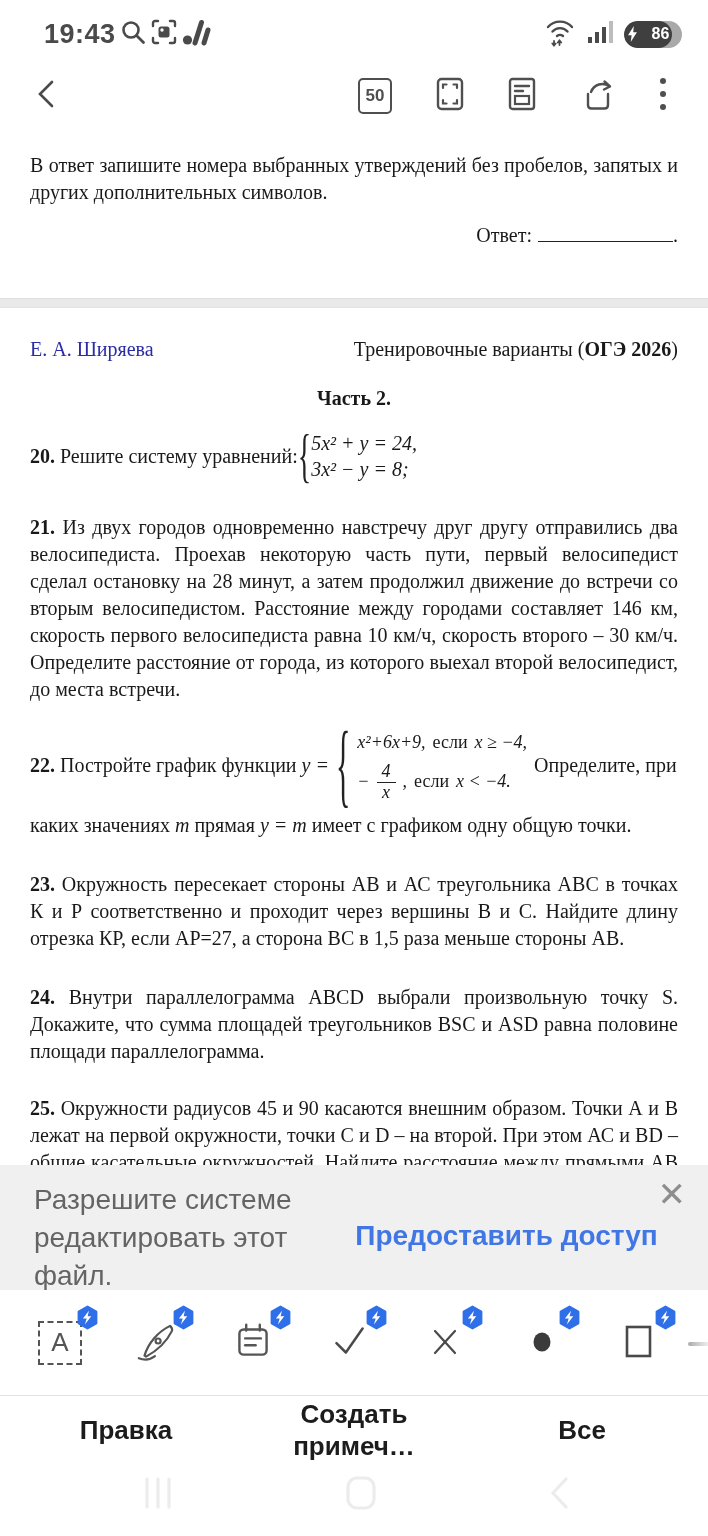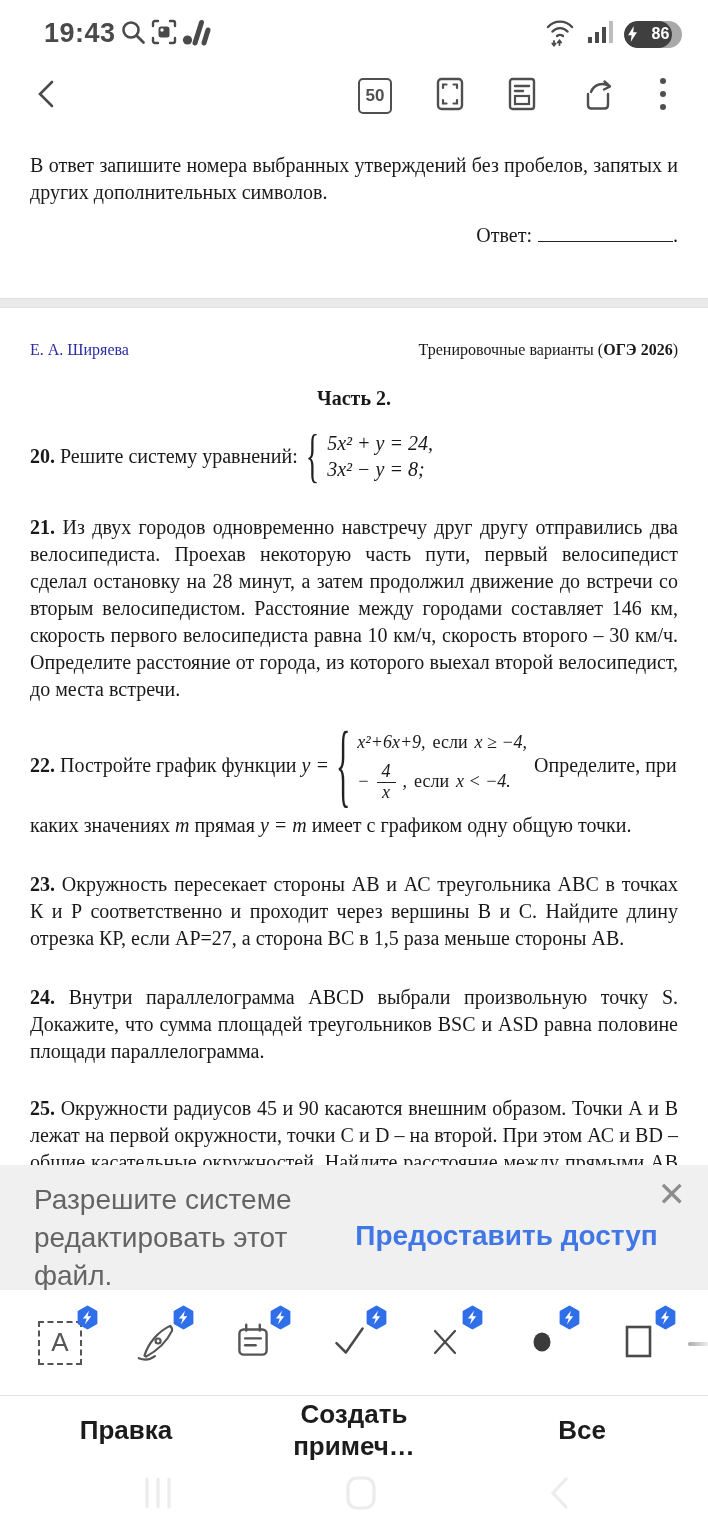--- a/index.html
+++ b/index.html
@@ -1,47 +1,47 @@
 <!DOCTYPE html>
 <html><head>
 <meta charset="utf-8">
 <style>
   * { margin:0; padding:0; box-sizing:border-box; }
   html,body { width:708px; height:1536px; background:#fff; overflow:hidden;
     font-family:"Liberation Sans", sans-serif; }
 
   
   #status { height:62px; display:flex; align-items:center; justify-content:space-between; padding:6px 26px 0 44px; }
-  .st-left { display:flex; gap:3px; }
+  .st-left { display:flex; align-items:center; gap:3px; }
   .st-right { display:flex; align-items:center; gap:8px; }
   .time { font-size:27px; font-weight:bold; color:#4a4a4a; letter-spacing:0.5px; }
   .battery { width:58px; height:27px; border-radius:14px; background:#a9a9a9; overflow:hidden; display:flex; }
   .battery-fill { width:48px; height:100%; background:#3f3f3f; border-radius:14px; display:flex; align-items:center; justify-content:center; gap:14px; }
   .battery-fill span { color:#fff; font-size:16px; font-weight:bold; }
 
   
   #apptoolbar { height:68px; display:flex; align-items:center; justify-content:space-between; padding:0 40px 0 30px; }
   .tb-right { display:flex; align-items:center; gap:44px; }
   .pagebox { min-width:34px; height:36px; border:2.5px solid #4f4f4f; border-radius:5px; display:flex; align-items:center; justify-content:center; padding:0 3px; }
   .pagebox span { font-size:17px; font-weight:bold; color:#4f4f4f; }
 
   
   .doc { font-family:"Liberation Serif", serif; font-size:20px; line-height:27px; color:#191919; }
   #page1 { height:168px; padding:6px 30px 0; }
   #page1 p { text-align:justify; }
   #page1 .answer { text-align:right; margin-top:16px; }
   .blank { display:inline-block; width:135px; border-bottom:1.6px solid #222; height:0.95em; margin-left:6px; }
   #gap { height:10px; background:#e9e9ea; border-top:1px solid #dedede; border-bottom:1px solid #e2e2e2; }
   #page2 { height:857px; padding:28px 30px 0; }
-  .hdr { display:flex; justify-content:space-between; align-items:baseline; font-size:16px; }
+  .hdr { display:flex; justify-content:space-between; align-items:baseline; font-size:20px; }
   .author { color:#2b2ba6; }
   .part-title { text-align:center; font-weight:bold; font-size:20px; margin-top:22px; }
   .pnum { font-weight:bold; }
   .prob { text-align:justify; }
-  .p20row { display:flex; align-items:center; gap:8px; margin-top:18px; }
+  .p20row { display:flex; align-items:center; gap:0; margin-top:18px; }
   .eqcol { display:flex; flex-direction:column; font-style:italic; font-size:20px; line-height:26px; }
   .brace { display:inline-block; font-weight:400; color:#222; transform:scaleY(2.1); font-size:28px; line-height:1; }
   .brace.tall { transform:scaleY(3.1); font-size:30px; }
   #p21 { margin-top:32px; }
   #p22 { margin-top:26px; }
   .p22row { display:flex; align-items:center; gap:7px; flex-wrap:nowrap; }
   .cases { display:flex; flex-direction:column; gap:6px; font-size:18px; }
   .caseline { display:flex; align-items:center; gap:7px; white-space:nowrap; }
   .mi { font-style:italic; }
   .frac { display:inline-flex; flex-direction:column; align-items:center; font-style:italic; line-height:1.05; }

